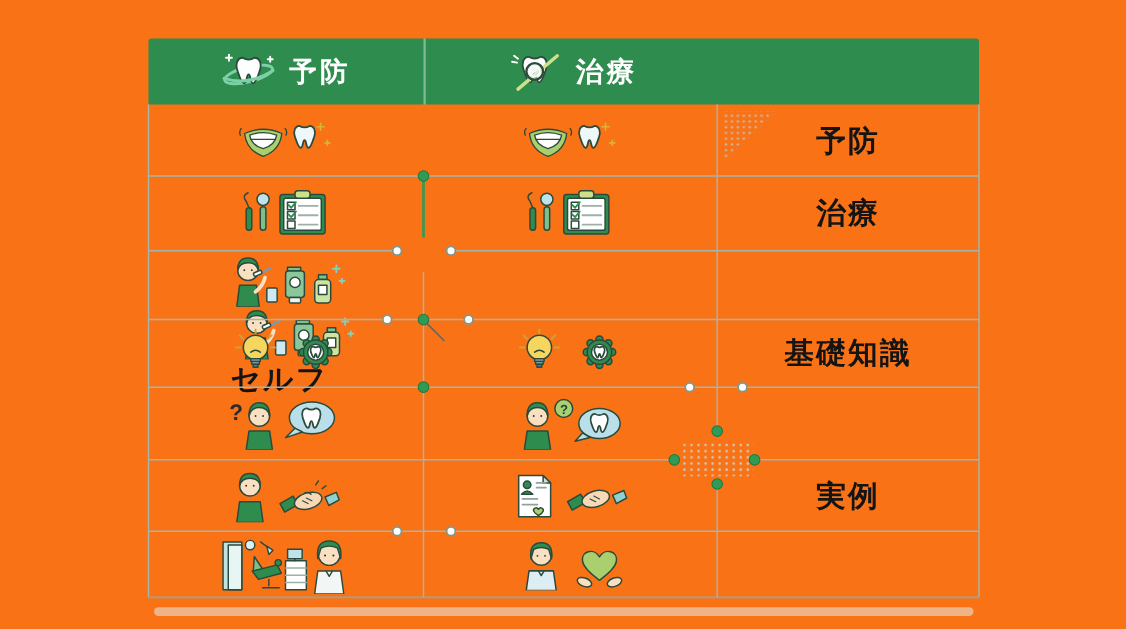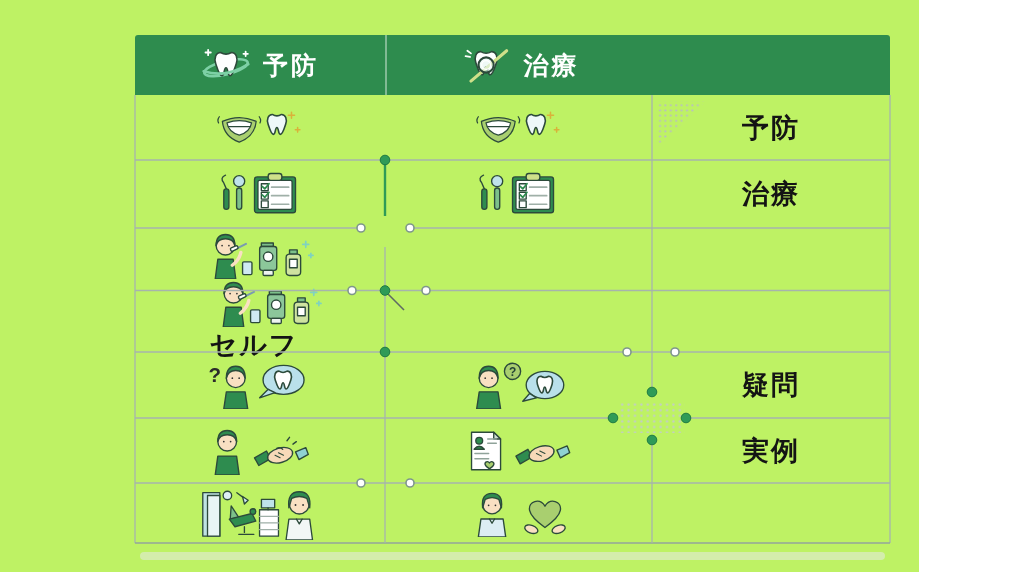--- a/index.html
+++ b/index.html
@@ -1,16 +1,16 @@
 <!DOCTYPE html>
 <html><head>
 <meta charset="utf-8">
 <style>
   html,body{margin:0;padding:0;background:#fff;}
-  .canvas{position:relative;width:919px;height:572px;background:#bef264;overflow:hidden;
+  .canvas{position:relative;width:1024px;height:572px;background:#f97316;overflow:hidden;
           font-family:Liberation Serif, serif;}
   
   .thead{position:absolute;left:135px;top:35px;width:755px;height:60px;display:flex;
          background:#2e8c4e;border-radius:3px 3px 0 0;z-index:2;}
   .hcell{display:flex;align-items:center;justify-content:center;gap:12px;height:100%;}
   .hcell.c1{width:250px}.hcell.c2{width:267px;border-left:2px solid rgba(255,255,255,.4)}
   .hcell.c3{width:238px;border-left:2px solid rgba(255,255,255,.4)}
   .hlabel{color:#ffffff;font-size:25px;font-weight:800;letter-spacing:3px;}
   
   .row{position:absolute;left:135px;width:755px;display:flex;z-index:1;}
@@ -342,38 +342,54 @@
           <svg width="111" height="48" viewBox="0 0 130 56">
             <use href="#sym-brush"></use>
           </svg>
         </span>
       </div>
     <div class="cell c3">
         <span class="rlabel">セルフ</span>
       </div>
   </div>
 
+  <div class="row" style="top:290px;height:62px;">
+    <div class="cell c1">
+        <span class="ic">
+          <svg width="111" height="48" viewBox="0 0 130 56">
+            <use href="#sym-bulbgear"></use>
+          </svg>
+        </span>
+      </div>
+    <div class="cell c2">
+        <span class="ic">
+          <svg width="111" height="48" viewBox="0 0 130 56">
+            <use href="#sym-bulbgear"></use>
+          </svg>
+        </span>
+      </div>
+    <div class="cell c3">
+        <span class="rlabel">基礎知識</span>
+      </div>
+  </div>
 
   <div class="row" style="top:352px;height:66px;">
     <div class="cell c1">
         <span class="ic">
           <svg width="111" height="48" viewBox="0 0 130 56">
             <use href="#sym-question1"></use>
           </svg>
         </span>
       </div>
     <div class="cell c2">
         <span class="ic">
           <svg width="111" height="48" viewBox="0 0 130 56">
             <use href="#sym-question2"></use>
           </svg>
         </span>
-      </div>
-    <div class="cell c3">
-        <span class="rlabel">疑問</span>
       </div>
   </div>
 
   <div class="row" style="top:418px;height:65px;">
     <div class="cell c1">
         <span class="ic">
           <svg width="111" height="48" viewBox="0 0 130 56">
             <use href="#sym-handshake1"></use>
           </svg>
         </span>

